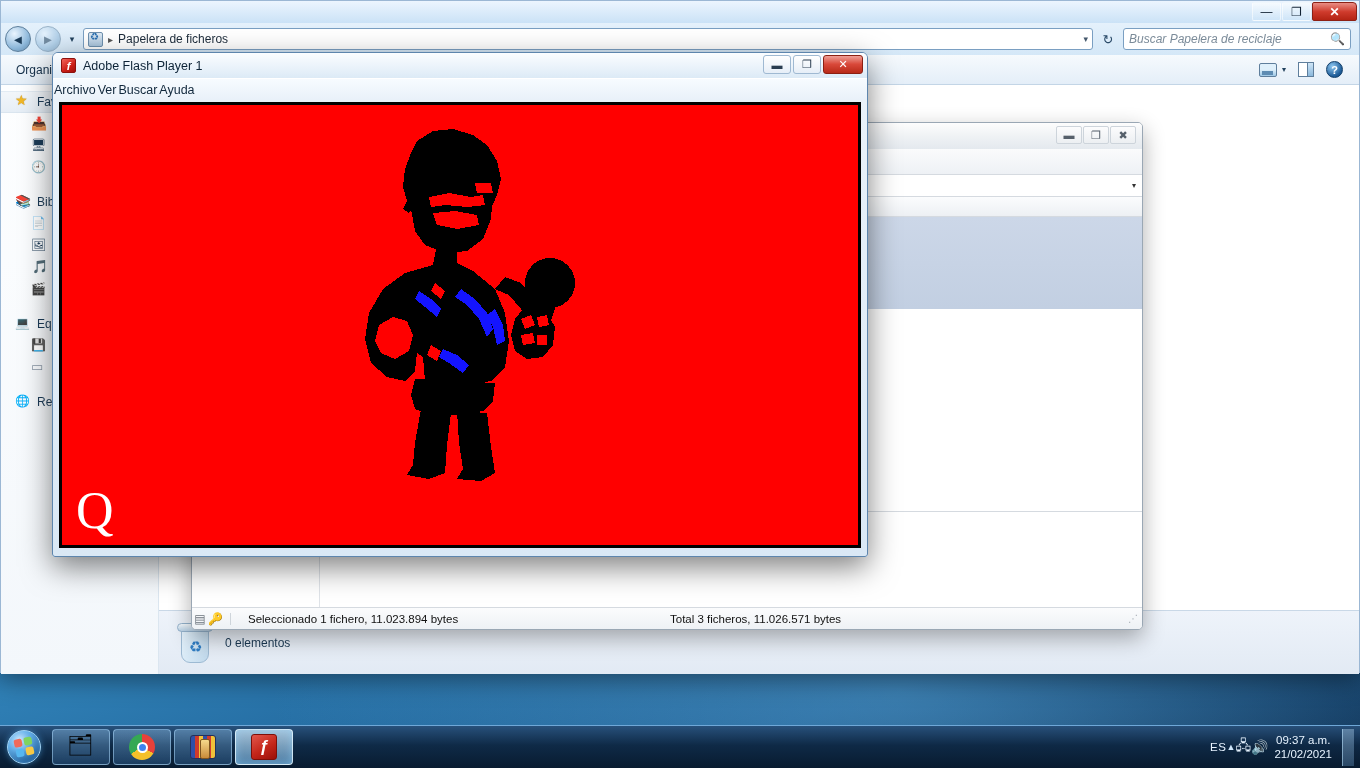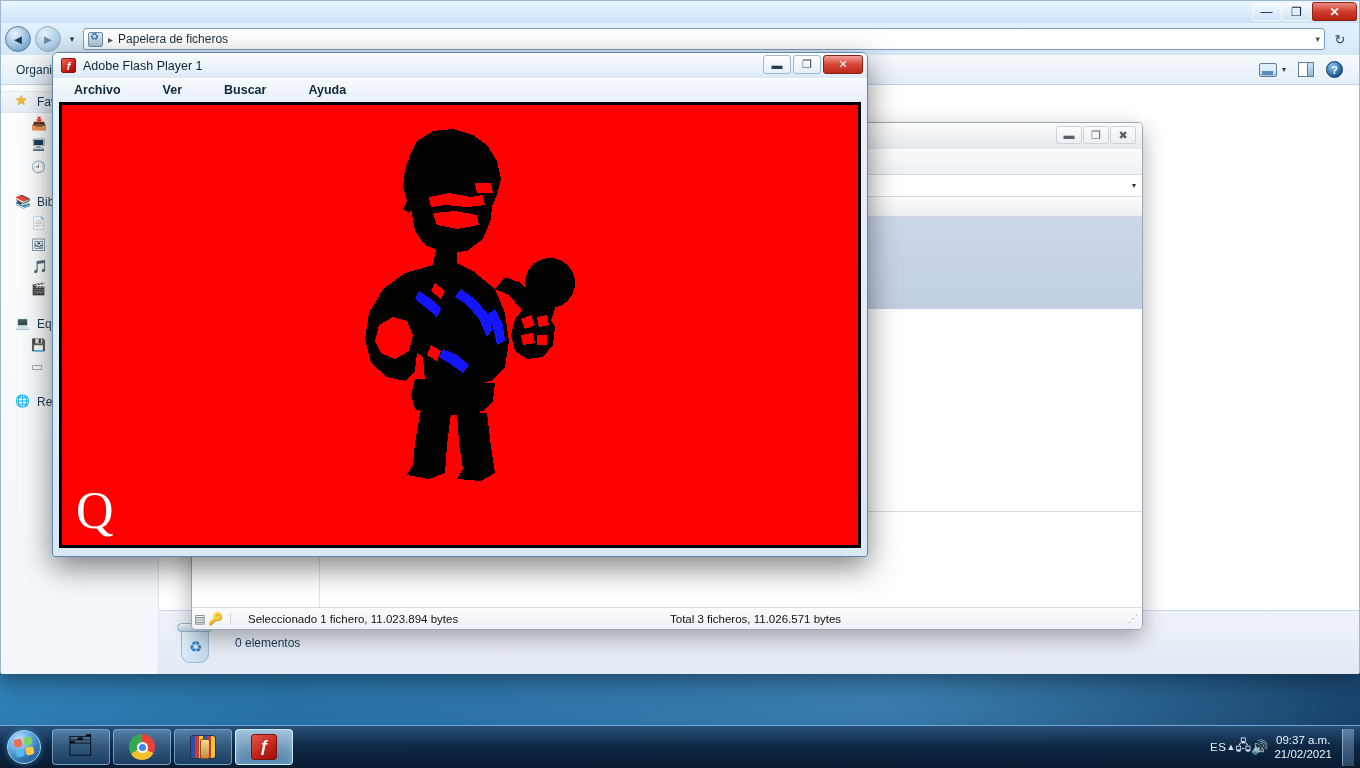--- a/index.html
+++ b/index.html
@@ -143,21 +143,21 @@
   .nico.pc:after{content:"💻";font-size:12px;position:absolute;top:0;left:0;}
   .nico.hdd:after{content:"💾";font-size:12px;position:absolute;top:0;left:0;}
   .nico.usb:after{content:"▭";font-size:13px;color:#8a98a6;position:absolute;top:-1px;left:0;}
   .nico.net:after{content:"🌐";font-size:12px;position:absolute;top:0;left:0;}
 
   .exp-content { flex:1; background:#fff; position:relative; }
   .exp-details {
     position:absolute; left:0; right:0; bottom:0; height: 64px;
     background: linear-gradient(180deg,#eef3fa,#e2eaf4);
     border-top:1px solid #c9d8e7;
-    display:flex; align-items:center; gap: 20px; padding-left: 16px;
+    display:flex; align-items:center; gap: 10px; padding-left: 16px;
   }
   .bin-icon { width: 40px; height: 44px; position: relative; }
   .bin-body {
     position:absolute; left:6px; top:8px; width:28px; height:34px;
     background: linear-gradient(100deg, rgba(225,240,250,.9), rgba(180,210,232,.75));
     border: 1px solid #9dbad3;
     border-radius: 3px 3px 9px 9px;
   }
   .bin-lid {
     position:absolute; left:2px; top:2px; width:36px; height:9px;
@@ -260,21 +260,21 @@
     width:40px; color:#fff; border:1px solid #8c1f12;
     background: linear-gradient(180deg,#efa097,#d9493a 48%,#b82a18);
     border-radius:3px;
   }
   .fl-menu {
     height:22px; display:flex; align-items:center; gap:0;
     background: linear-gradient(180deg,#f7fbff,#e9f1f9);
     border-top:1px solid #fff;
     font-size:12.5px; color:#10273b;
   }
-  .fl-menu .mi { padding: 2px 21px; font-weight: bold; }
+  .fl-menu .mi { padding: 2px 1px; }
   .fl-stage-wrap { flex:1; padding: 2px 6px 8px 6px; }
   .fl-stage {
     width:100%; height:100%;
     background:#FF0000;
     border:3px solid #000;
     position:relative; overflow:hidden;
   }
   .fl-q {
     position:absolute; left:14px; bottom:8px;
     font-family: "Liberation Serif", serif;
@@ -373,20 +373,24 @@
     <div class="navbtn">◄</div>
     <div class="navbtn dim">►</div>
     <div class="nav-caret">▾</div>
     <div class="addrbox">
       <span class="crumb-ico"></span>
       <span class="crumb-sep">▸</span>
       <span>Papelera de ficheros</span>
       <span class="addr-caret">▾</span>
     </div>
     <div class="refresh">↻</div>
+    <div class="searchbox">
+      <span>Buscar Papelera de reciclaje</span>
+      <span class="search-ico">🔍</span>
+    </div>
   </div>
 
   <div class="exp-cmdbar">
     <div class="cmd-item">Organizar</div>
     <div class="cmd-right">
       <span class="ico-view"></span>
       <span class="ico-caret">▾</span>
       <span class="ico-pane">
           <i></i>
         </span>

